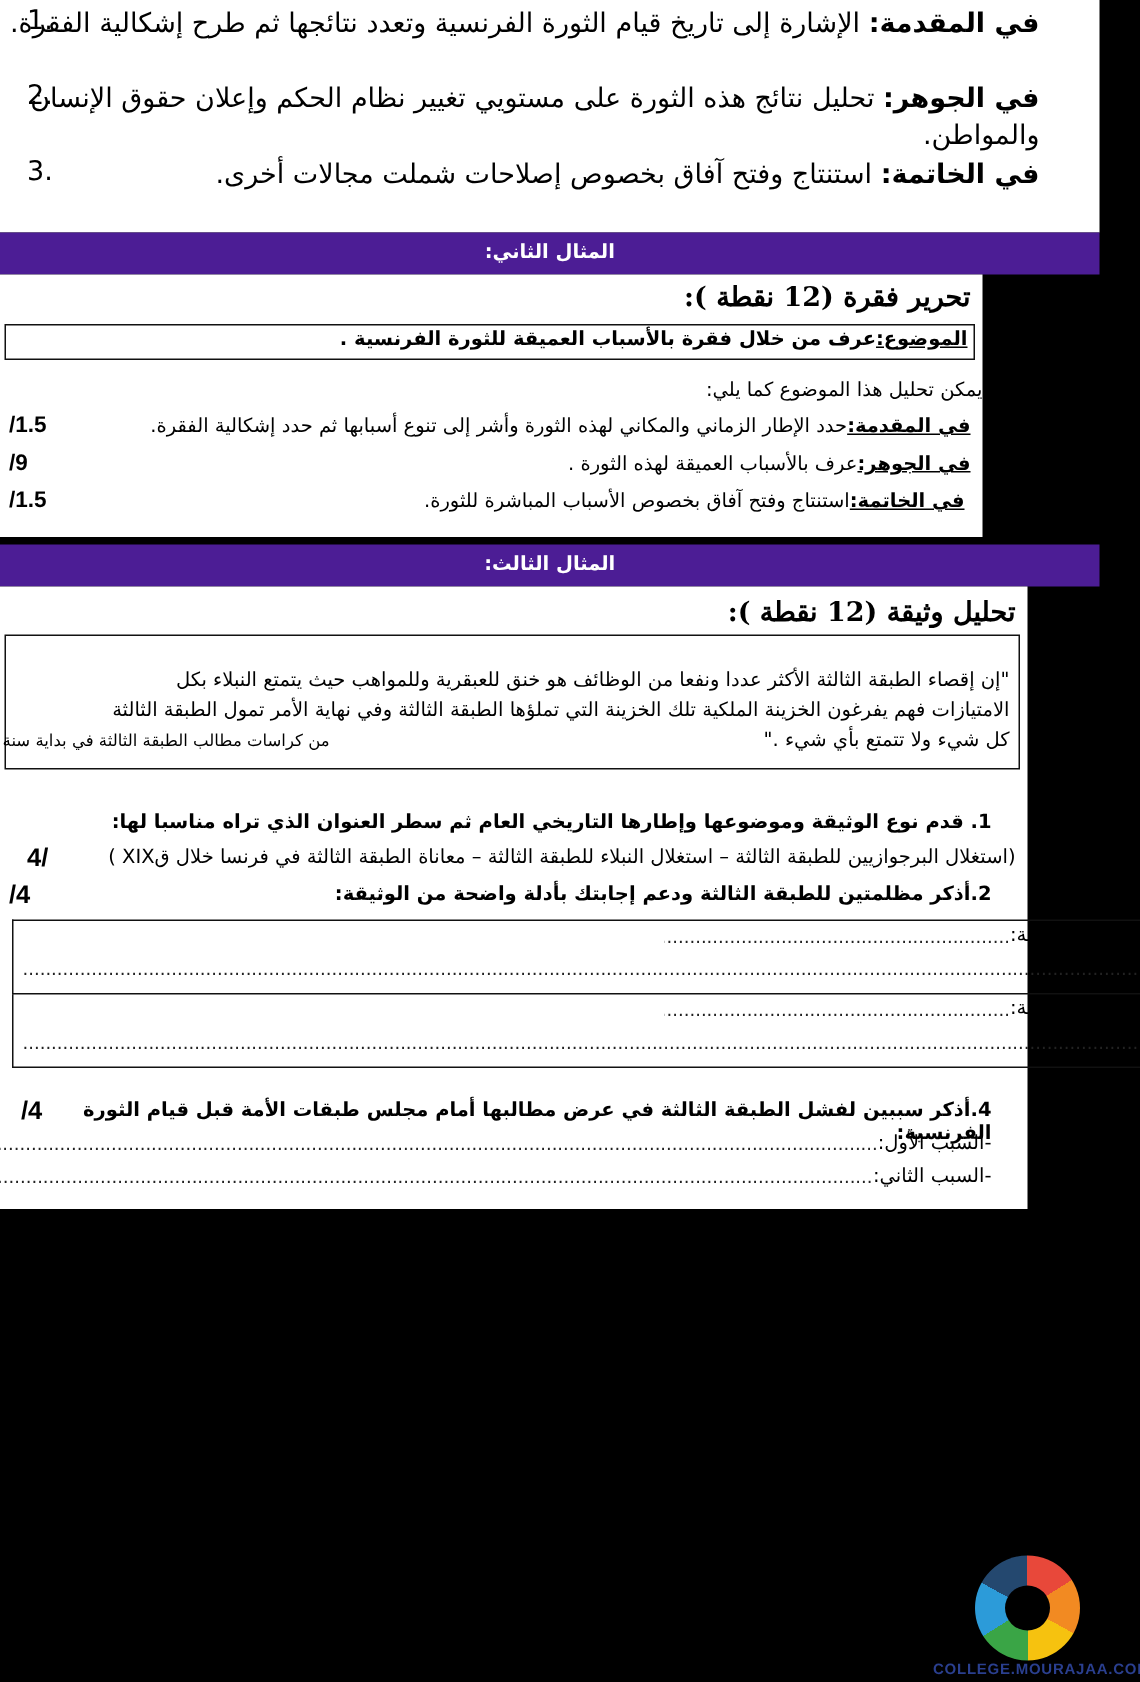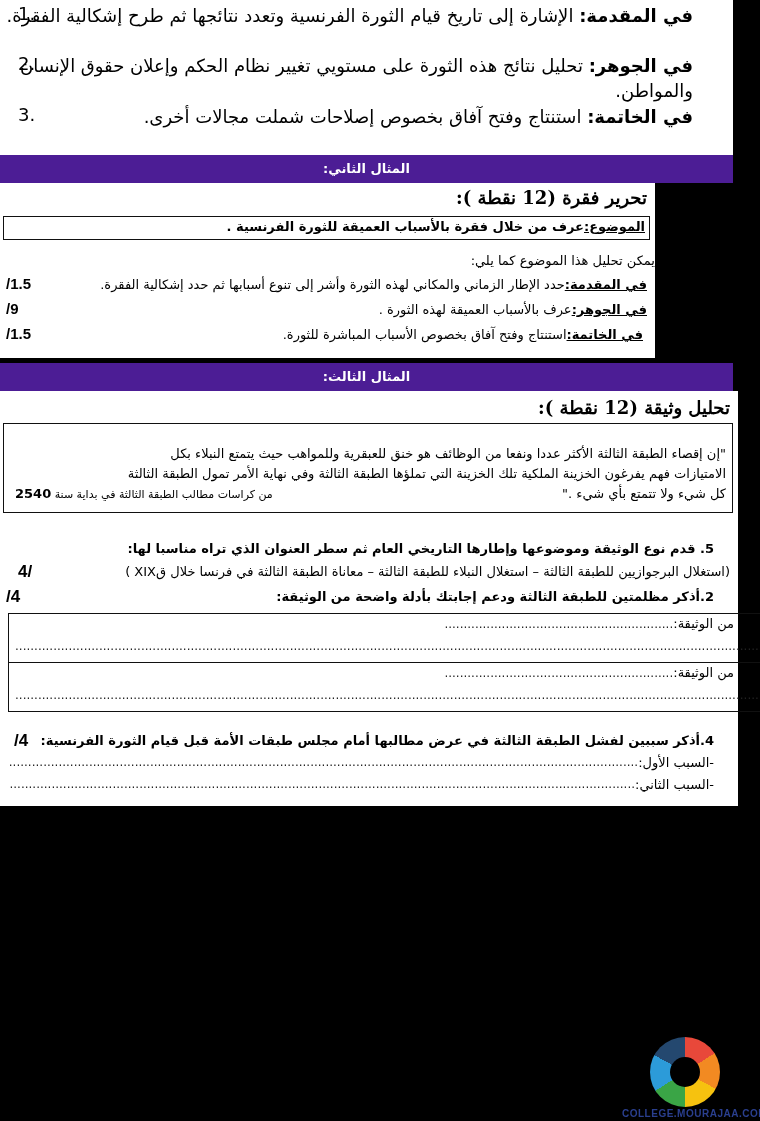--- a/index.html
+++ b/index.html
@@ -22,21 +22,21 @@
 
   
   #sec2 { left:0; top:183px; width:655px; height:175px; }
   .heading { font-family:"DejaVu Serif", serif; font-weight:bold; font-size:18px; }
   .boxline { position:absolute; left:3px; right:5px; border:1.5px solid #111; }
   .small { font-size:13px; }
   .score { position:absolute; left:6px; font-family:"Liberation Sans", sans-serif; font-weight:bold; font-size:15px; }
   u { text-decoration:underline; }
 
   
-  #sec3 { left:0; top:391px; width:738px; height:415px; }
+  #sec3 { left:0; top:391px; width:658px; height:415px;padding-left:27px; }
   .dots { color:#222; font-size:12px; letter-spacing:0; white-space:nowrap; overflow:hidden; }
   table.grid { position:absolute; left:8px; top:222px; width:724px; border-collapse:collapse; }
   table.grid td { border:1.5px solid #111; height:44px; vertical-align:top; padding:2px 6px; font-size:13px; }
 
   
   #logo { left:622px; top:1037px; width:138px; height:84px; }
   .ring { position:absolute; left:28px; top:0; width:70px; height:70px; border-radius:50%;
     background:conic-gradient(#e8483a 0 16%, #f28a22 16% 33%, #f6c20f 33% 50%, #3aa546 50% 66%, #2c9bd9 66% 83%, #24486f 83% 100%); }
   .hole { position:absolute; left:20px; top:20px; width:30px; height:30px; border-radius:50%; background:#000; }
   .logo-text { position:absolute; left:0; top:71px; width:138px; font-family:"Liberation Sans", sans-serif; font-weight:bold; font-size:10px; color:#2a3f8f; letter-spacing:0.5px; }
@@ -98,21 +98,21 @@
       <div style="position:relative;">
         <span>كل شيء ولا تتمتع بأي شيء ."</span>
         <span style="position:absolute; left:4px; font-size:11px;">
           <span>من كراسات مطالب الطبقة الثالثة في بداية سنة</span>
           <b style="font-size:13px">2540</b>
         </span>
       </div>
     </div>
   </div>
 
-  <div class="abs rtl small" style="right:24px; top:150px; font-weight:bold;">5.  قدم نوع الوثيقة وموضوعها وإطارها التاريخي العام ثم سطر العنوان الذي تراه مناسبا لها:</div>
+  <div class="abs rtl small" style="right:24px; top:150px; font-weight:bold;">1.  قدم نوع الوثيقة وموضوعها وإطارها التاريخي العام ثم سطر العنوان الذي تراه مناسبا لها:</div>
   <div class="abs rtl small" style="right:8px; top:173px;">(استغلال البرجوازيين للطبقة الثالثة – استغلال النبلاء للطبقة الثالثة – معاناة الطبقة الثالثة في فرنسا خلال قXIX )</div>
   <div class="abs" style="left:18px; top:171px; font-weight:bold; font-size:17px; font-family:'Liberation Sans',sans-serif;">4/</div>
   <div class="abs" style="left:6px; top:196px; font-weight:bold; font-size:17px; font-family:'Liberation Sans',sans-serif;">/4</div>
   <div class="abs rtl small" style="right:24px; top:198px; font-weight:bold;">2.أذكر مظلمتين للطبقة الثالثة ودعم إجابتك بأدلة واضحة من الوثيقة:</div>
 
   <table class="grid">
     <tbody>
         <tr>
       <td class="rtl" style="width:355px">
         <div><span>الدليل من الوثيقة:</span><span class="dots" style="display:inline-block; width:230px; vertical-align:bottom;">......................................................................................................................................................................................................</span></div>

